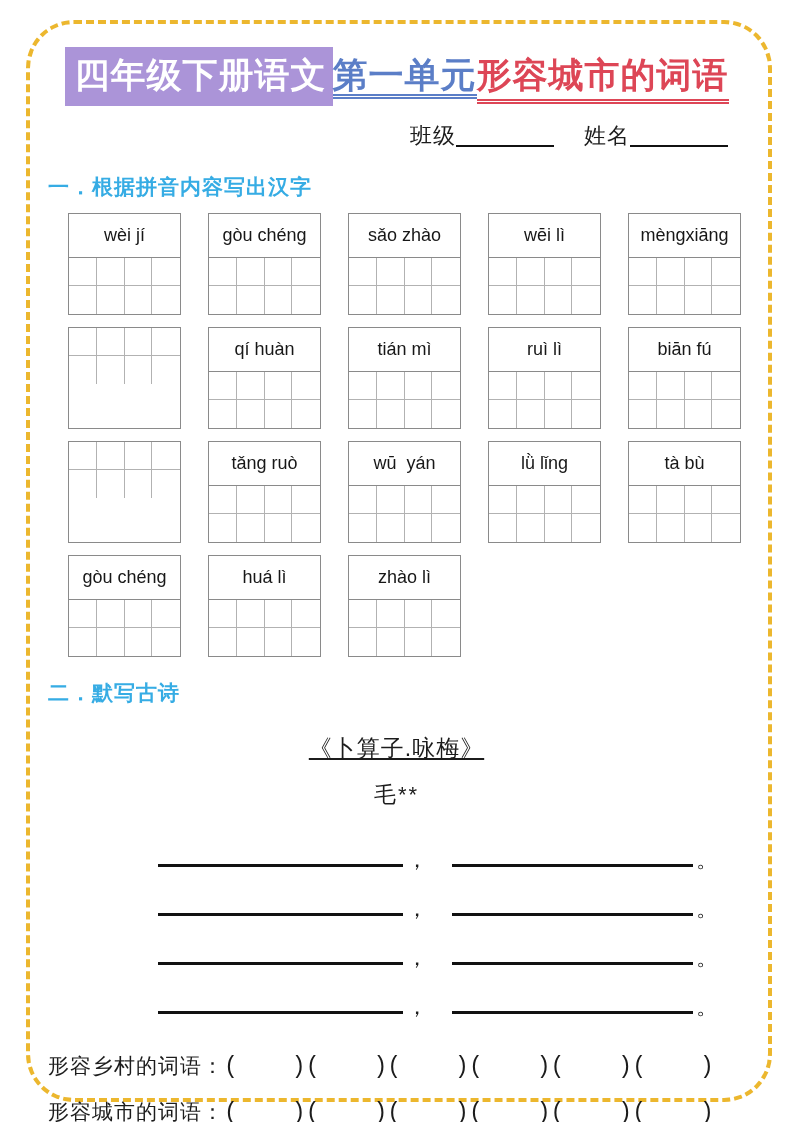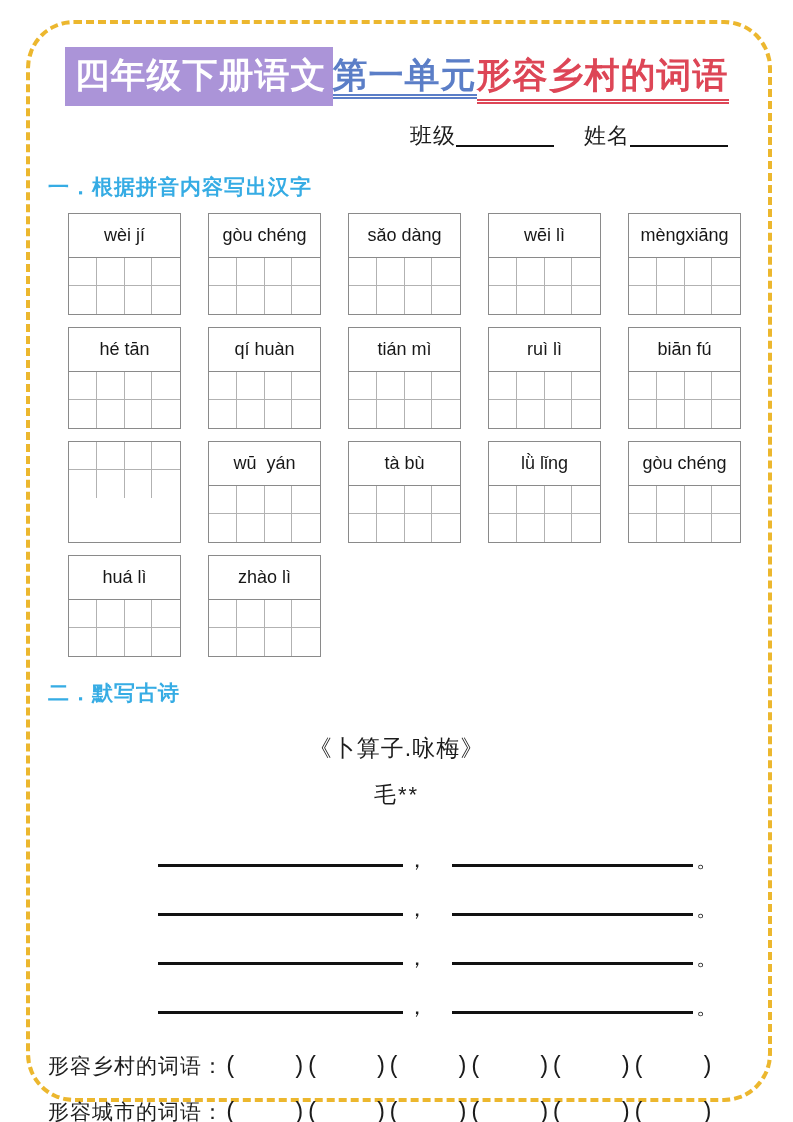--- a/index.html
+++ b/index.html
@@ -43,21 +43,21 @@
     height:44px; display:flex; align-items:center; justify-content:center;
     border-bottom:1px solid #8a8a8a;
     font-size:18px; white-space:pre; color:#171717;
   }
   .cell-grid { display:grid; grid-template-columns:repeat(4,1fr); }
   .cell { height:28px; border-right:1px solid #b2b2b2; border-bottom:1px solid #b2b2b2; }
   .cell:nth-child(4n) { border-right:none; }
   .cell:nth-child(n+5) { border-bottom:none; }
 
   
-  .poem-title { text-align:center; font-size:23px; margin-top:26px; letter-spacing:1px; }
+  .poem-title { text-align:center; font-size:23px; margin-top:26px; letter-spacing:1px;text-decoration:underline; }
   .poem-author { text-align:center; font-size:22px; margin-top:16px; letter-spacing:2px; }
   .poem-lines { margin:8px 0 0 110px; width:560px; }
   .poem-line { height:49px; display:flex; align-items:flex-end; }
   .ans-blank { display:inline-block; width:250px; border-bottom:3px solid #111; height:8px; }
   .ans-blank.second { width:246px; margin-left:24px; }
   .punct { font-size:22px; line-height:14px; margin-left:3px; }
 
   
   .wordbank { margin-top:20px; font-size:21px; }
   .wordbank-line { margin-top:0; height:46px; display:flex; align-items:flex-end; white-space:nowrap;font-family:Liberation Mono, monospace; }
@@ -65,21 +65,21 @@
   .paren { font-size:23px; }
   .slot-gap { display:inline-block; width:54px; }
 </style>
 </head>
 <body>
 
 <div class="page-border"></div>
 
 <div class="content">
 
-  <div class="title"><span class="t1">四年级下册语文</span><span class="t2">第一单元</span><span class="t3">形容乡村的词语</span></div>
+  <div class="title"><span class="t1">四年级下册语文</span><span class="t2">第一单元</span><span class="t3">形容城市的词语</span></div>
 
   <div class="meta-row">
     <span class="meta-label">班级</span><span class="meta-blank"></span><span class="meta-gap"></span><span class="meta-label">姓名</span><span class="meta-blank"></span>
   </div>
 
   <div class="sec-heading">一．根据拼音内容写出汉字</div>
 
   <div class="pinyin-grid">
 
       <div class="pinyin-box">
@@ -104,21 +104,21 @@
           <div class="cell"></div>
           <div class="cell"></div>
           <div class="cell"></div>
           <div class="cell"></div>
           <div class="cell"></div>
           <div class="cell"></div>
         </div>
       </div>
 
       <div class="pinyin-box">
-        <div class="pinyin-head">sǎo dàng</div>
+        <div class="pinyin-head">sǎo zhào</div>
         <div class="cell-grid">
           <div class="cell"></div>
           <div class="cell"></div>
           <div class="cell"></div>
           <div class="cell"></div>
           <div class="cell"></div>
           <div class="cell"></div>
           <div class="cell"></div>
           <div class="cell"></div>
         </div>
@@ -146,21 +146,20 @@
           <div class="cell"></div>
           <div class="cell"></div>
           <div class="cell"></div>
           <div class="cell"></div>
           <div class="cell"></div>
           <div class="cell"></div>
         </div>
       </div>
 
       <div class="pinyin-box">
-        <div class="pinyin-head">hé tān</div>
         <div class="cell-grid">
           <div class="cell"></div>
           <div class="cell"></div>
           <div class="cell"></div>
           <div class="cell"></div>
           <div class="cell"></div>
           <div class="cell"></div>
           <div class="cell"></div>
           <div class="cell"></div>
         </div>
@@ -228,51 +227,64 @@
           <div class="cell"></div>
           <div class="cell"></div>
           <div class="cell"></div>
           <div class="cell"></div>
           <div class="cell"></div>
           <div class="cell"></div>
           <div class="cell"></div>
         </div>
       </div>
 
+      <div class="pinyin-box">
+        <div class="pinyin-head">tǎng ruò</div>
+        <div class="cell-grid">
+          <div class="cell"></div>
+          <div class="cell"></div>
+          <div class="cell"></div>
+          <div class="cell"></div>
+          <div class="cell"></div>
+          <div class="cell"></div>
+          <div class="cell"></div>
+          <div class="cell"></div>
+        </div>
+      </div>
 
       <div class="pinyin-box">
         <div class="pinyin-head">wū  yán</div>
         <div class="cell-grid">
           <div class="cell"></div>
           <div class="cell"></div>
           <div class="cell"></div>
           <div class="cell"></div>
           <div class="cell"></div>
           <div class="cell"></div>
           <div class="cell"></div>
           <div class="cell"></div>
         </div>
       </div>
 
       <div class="pinyin-box">
+        <div class="pinyin-head">lǜ lǐng</div>
+        <div class="cell-grid">
+          <div class="cell"></div>
+          <div class="cell"></div>
+          <div class="cell"></div>
+          <div class="cell"></div>
+          <div class="cell"></div>
+          <div class="cell"></div>
+          <div class="cell"></div>
+          <div class="cell"></div>
+        </div>
+      </div>
+
+      <div class="pinyin-box">
         <div class="pinyin-head">tà bù</div>
-        <div class="cell-grid">
-          <div class="cell"></div>
-          <div class="cell"></div>
-          <div class="cell"></div>
-          <div class="cell"></div>
-          <div class="cell"></div>
-          <div class="cell"></div>
-          <div class="cell"></div>
-          <div class="cell"></div>
-        </div>
-      </div>
-
-      <div class="pinyin-box">
-        <div class="pinyin-head">lǜ lǐng</div>
         <div class="cell-grid">
           <div class="cell"></div>
           <div class="cell"></div>
           <div class="cell"></div>
           <div class="cell"></div>
           <div class="cell"></div>
           <div class="cell"></div>
           <div class="cell"></div>
           <div class="cell"></div>
         </div>

